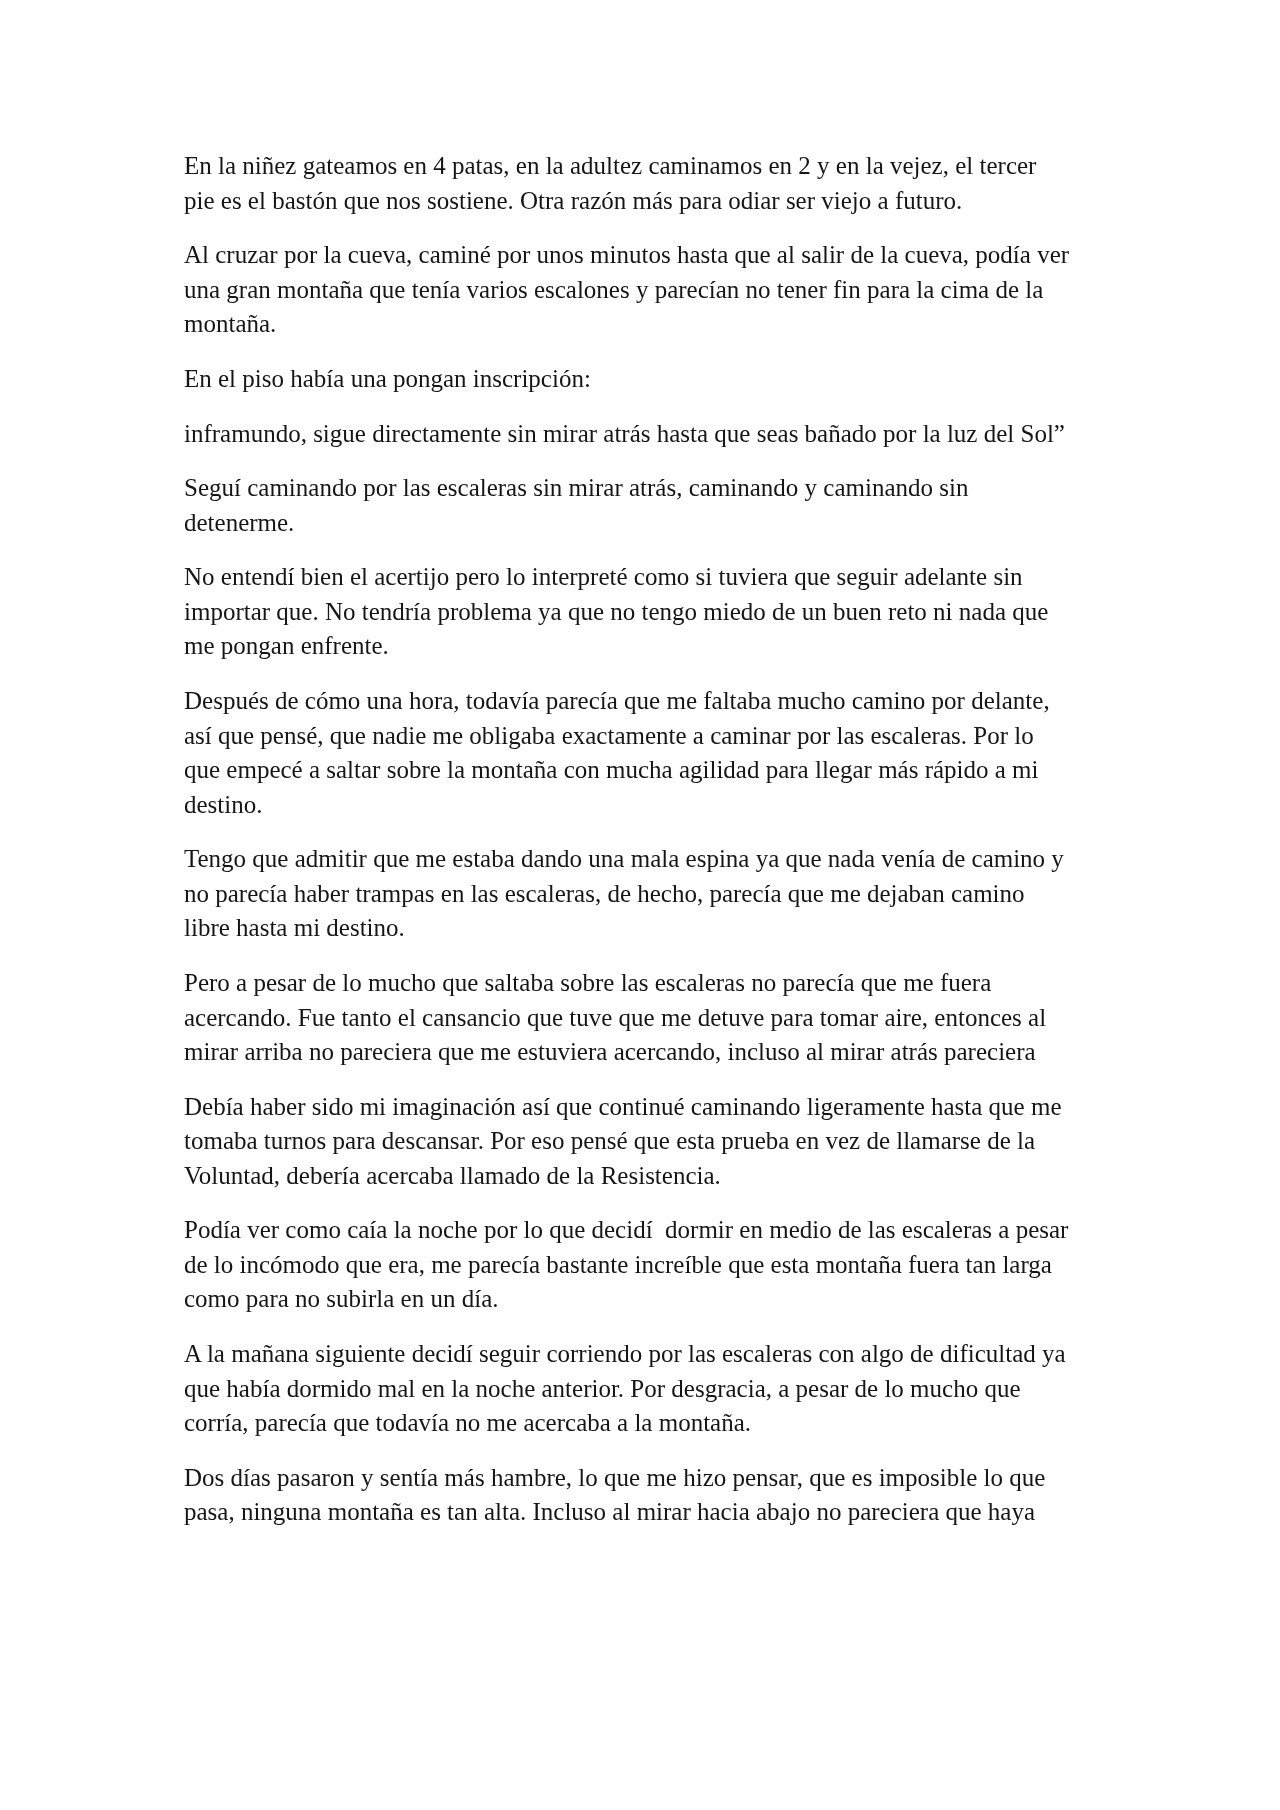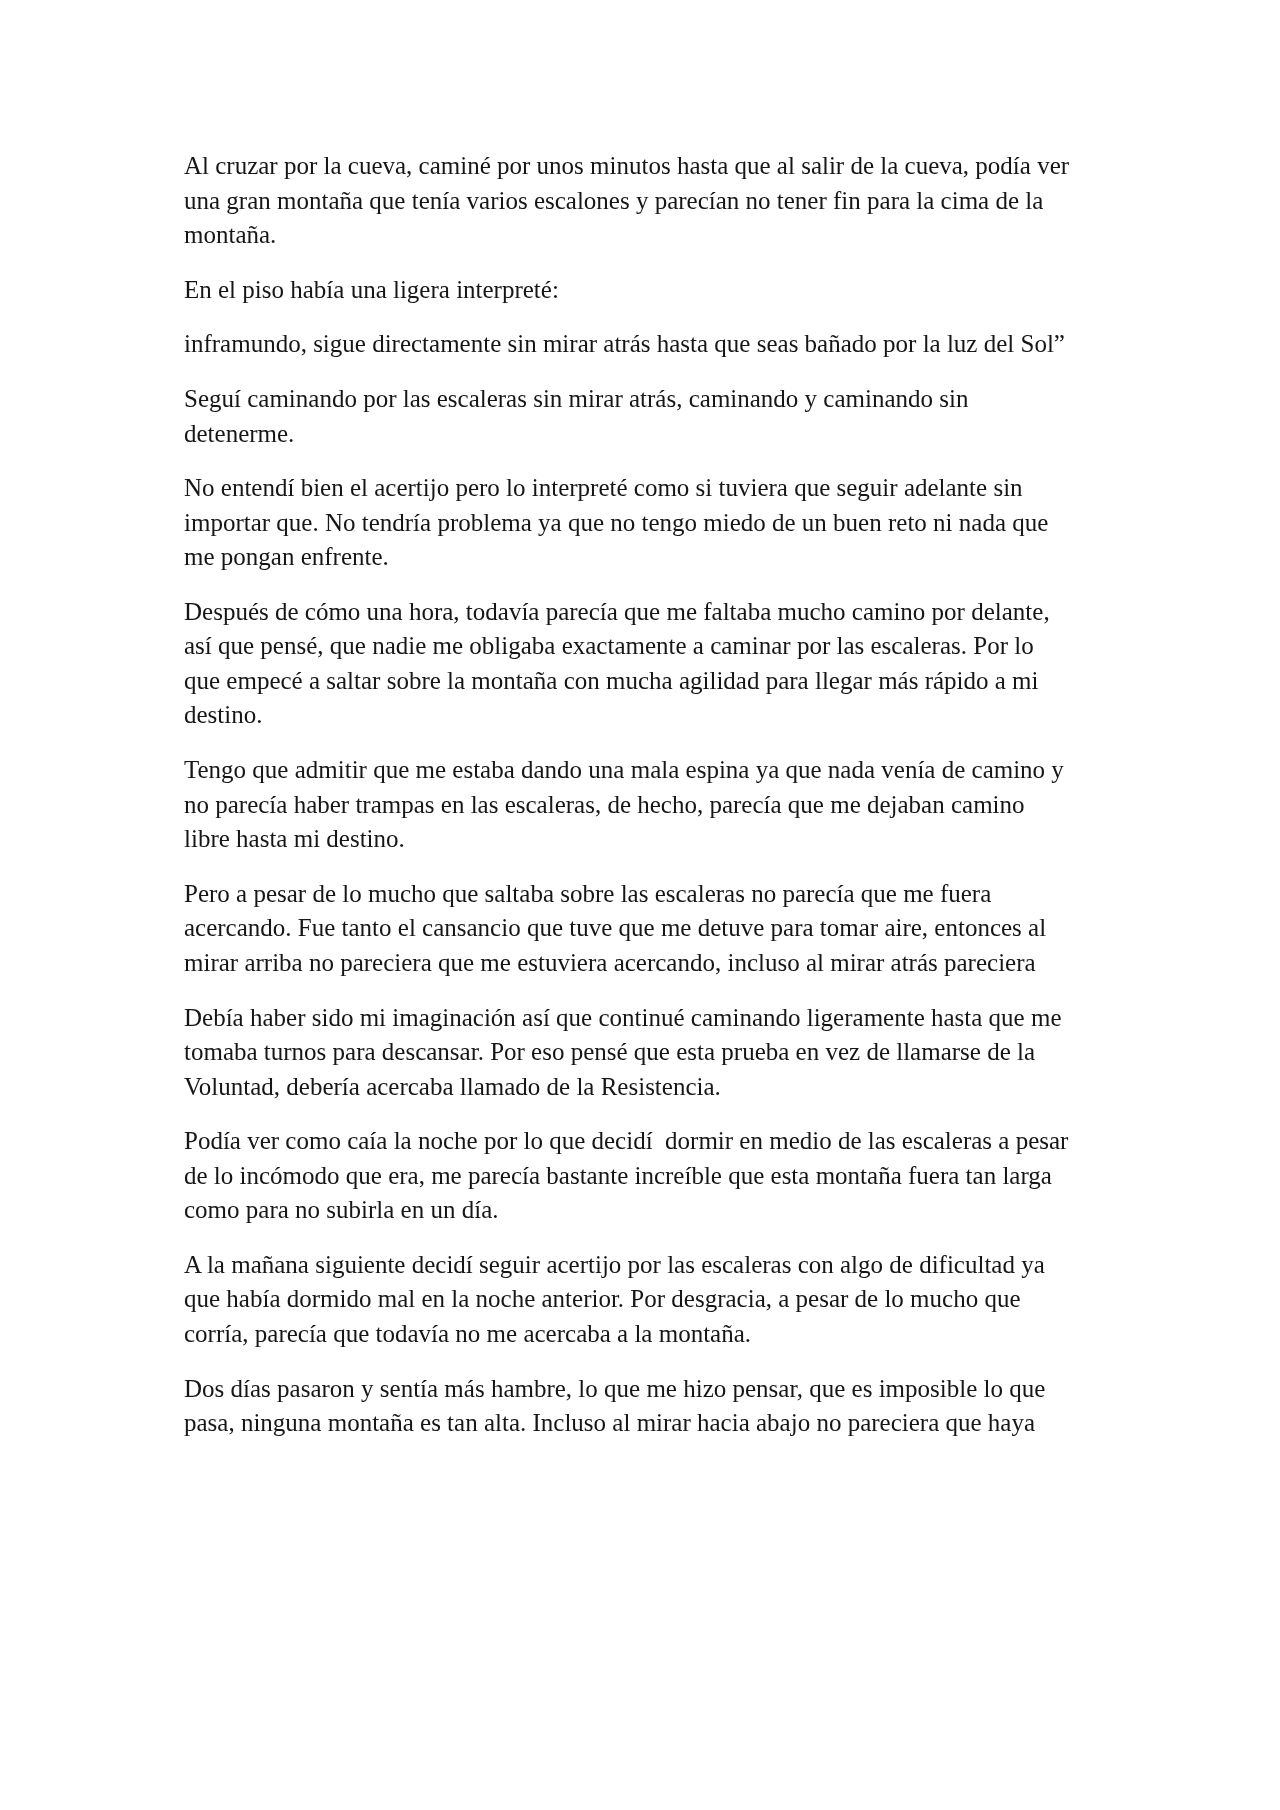--- a/index.html
+++ b/index.html
@@ -39,29 +39,33 @@
       display: block;
       white-space: pre;
     }
   </style>
 </head>
 <body>
 
 <div class="page">
   <div class="content">
 
+    <p class="para">
+      <span class="line">En la niñez gateamos en 4 patas, en la adultez caminamos en 2 y en la vejez, el tercer</span>
+      <span class="line">pie es el bastón que nos sostiene. Otra razón más para odiar ser viejo a futuro.</span>
+    </p>
 
     <p class="para">
       <span class="line">Al cruzar por la cueva, caminé por unos minutos hasta que al salir de la cueva, podía ver</span>
       <span class="line">una gran montaña que tenía varios escalones y parecían no tener fin para la cima de la</span>
       <span class="line">montaña.</span>
     </p>
 
     <p class="para">
-      <span class="line">En el piso había una ligera interpreté:</span>
+      <span class="line">En el piso había una pongan inscripción:</span>
     </p>
 
     <p class="para">
       <span class="line">inframundo, sigue directamente sin mirar atrás hasta que seas bañado por la luz del Sol”</span>
     </p>
 
     <p class="para">
       <span class="line">Seguí caminando por las escaleras sin mirar atrás, caminando y caminando sin</span>
       <span class="line">detenerme.</span>
     </p>
@@ -97,21 +101,21 @@
       <span class="line">Voluntad, debería acercaba llamado de la Resistencia.</span>
     </p>
 
     <p class="para">
       <span class="line">Podía ver como caía la noche por lo que decidí  dormir en medio de las escaleras a pesar</span>
       <span class="line">de lo incómodo que era, me parecía bastante increíble que esta montaña fuera tan larga</span>
       <span class="line">como para no subirla en un día.</span>
     </p>
 
     <p class="para">
-      <span class="line">A la mañana siguiente decidí seguir acertijo por las escaleras con algo de dificultad ya</span>
+      <span class="line">A la mañana siguiente decidí seguir corriendo por las escaleras con algo de dificultad ya</span>
       <span class="line">que había dormido mal en la noche anterior. Por desgracia, a pesar de lo mucho que</span>
       <span class="line">corría, parecía que todavía no me acercaba a la montaña.</span>
     </p>
 
     <p class="para">
       <span class="line">Dos días pasaron y sentía más hambre, lo que me hizo pensar, que es imposible lo que</span>
       <span class="line">pasa, ninguna montaña es tan alta. Incluso al mirar hacia abajo no pareciera que haya</span>
     </p>
 
   </div>

